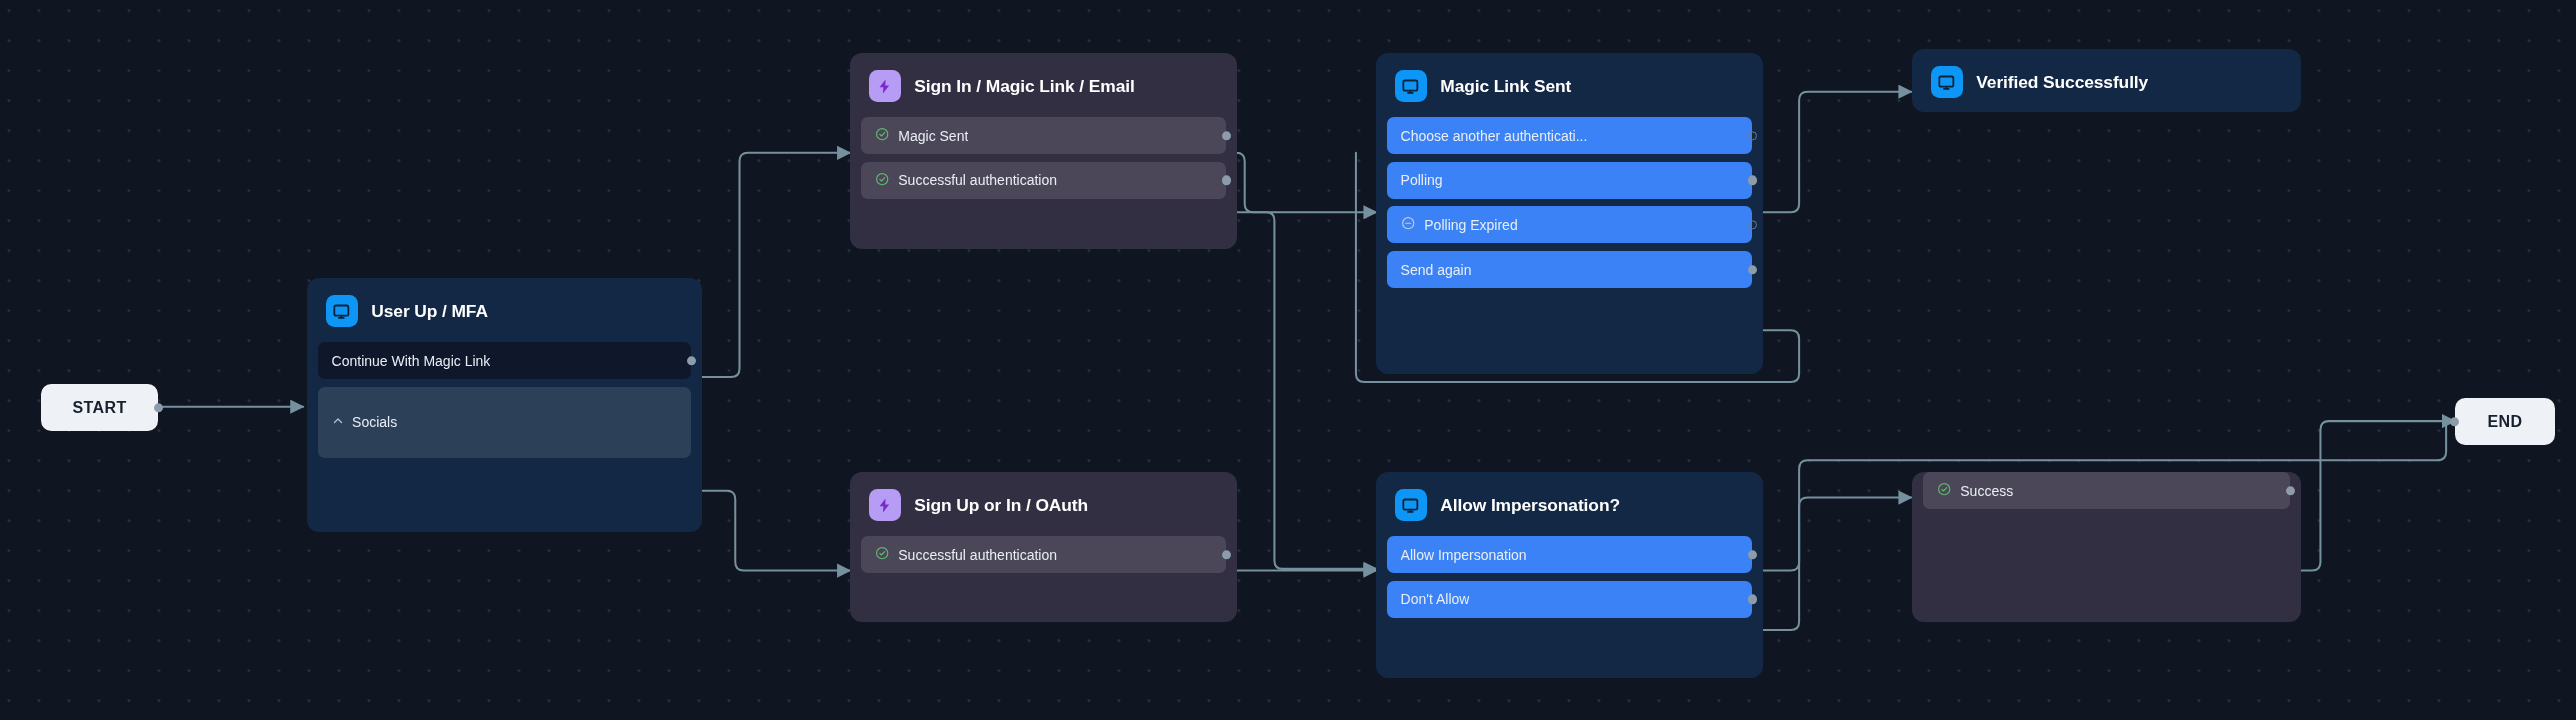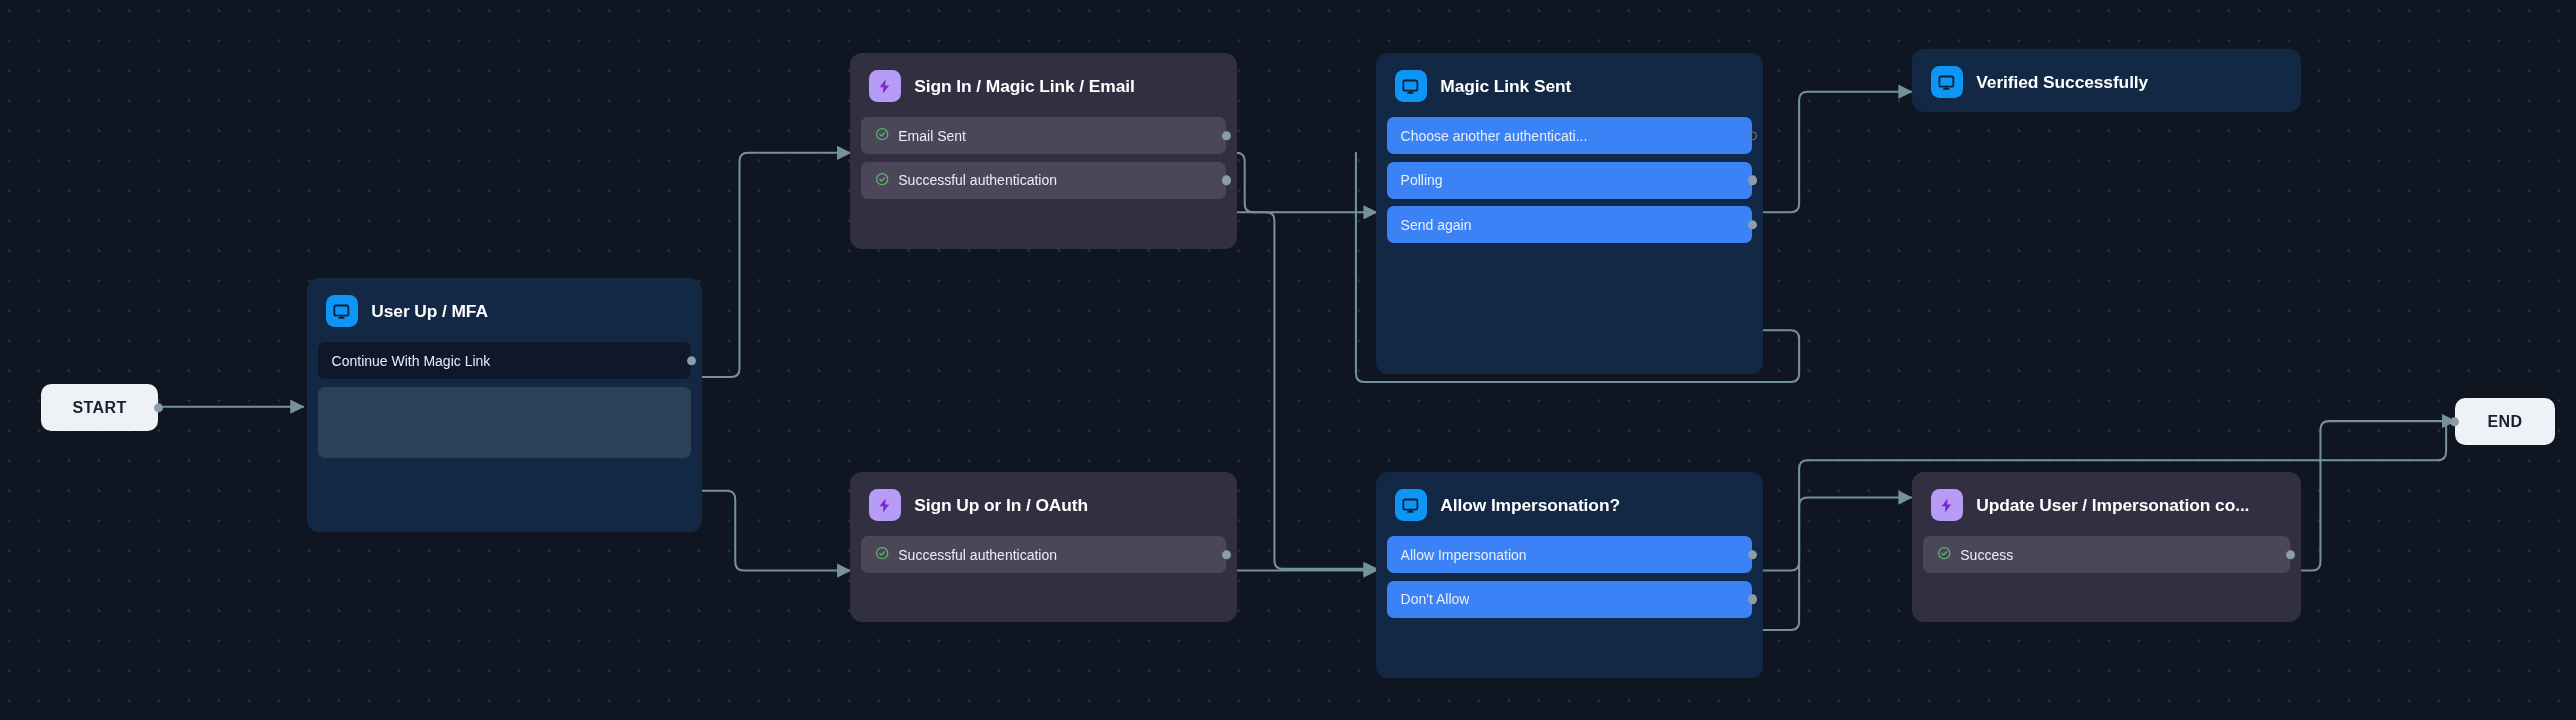--- a/index.html
+++ b/index.html
@@ -199,20 +199,28 @@
         </svg>
       </span>
       <span class="hdr-title">User Up / MFA</span>
     </div>
     <div class="rows">
       <div class="row">
         <span class="row-label">Continue With Magic Link</span>
         <span class="handle filled"></span>
       </div>
       <div class="socials-box">
+        <div class="socials-head">
+          <span class="chev">
+            <svg width="12" height="12" viewBox="0 0 24 24" fill="none">
+              <path d="M5 15l7-7 7 7" stroke="#b9c6d4" stroke-width="2.4" stroke-linecap="round" stroke-linejoin="round"></path>
+            </svg>
+          </span>
+          <span class="lbl">Socials</span>
+        </div>
       </div>
     </div>
   </div>
 
   <div class="node purple" style="left:850px;top:53px;width:387px;height:196px;">
     <div class="hdr">
       <span class="hdr-ico">
         <svg width="17" height="17" viewBox="0 0 24 24">
           <path d="M13.5 2 5 13.2h5.4L9.8 22 18.6 10.5h-5.5z" fill="#7c28cc"></path>
         </svg>
@@ -220,21 +228,21 @@
       <span class="hdr-title">Sign In / Magic Link / Email</span>
     </div>
     <div class="rows">
       <div class="row">
         <span>
           <svg width="14.4" height="14.4" viewBox="0 0 24 24" fill="none">
             <circle cx="12" cy="12" r="9.3" stroke="#5dbb6e" stroke-width="1.9"></circle>
             <path d="M8 12.2l2.8 2.8L16.2 9.5" stroke="#5dbb6e" stroke-width="1.9" stroke-linecap="round" stroke-linejoin="round"></path>
           </svg>
         </span>
-        <span class="row-label">Email Sent</span>
+        <span class="row-label">Magic Sent</span>
         <span class="handle filled"></span>
       </div>
       <div class="row">
         <span>
           <svg width="14.4" height="14.4" viewBox="0 0 24 24" fill="none">
             <circle cx="12" cy="12" r="9.3" stroke="#5dbb6e" stroke-width="1.9"></circle>
             <path d="M8 12.2l2.8 2.8L16.2 9.5" stroke="#5dbb6e" stroke-width="1.9" stroke-linecap="round" stroke-linejoin="round"></path>
           </svg>
         </span>
         <span class="row-label">Successful authentication</span>
@@ -256,20 +264,30 @@
     <div class="rows">
       <div class="row">
         <span class="row-label">Choose another authenticati...</span>
         <span class="handle hollow"></span>
       </div>
       <div class="row">
         <span class="row-label">Polling</span>
         <span class="handle filled"></span>
       </div>
       <div class="row">
+        <span>
+          <svg width="14.4" height="14.4" viewBox="0 0 24 24" fill="none">
+            <circle cx="12" cy="12" r="9.3" stroke="#c3cdd8" stroke-width="1.9"></circle>
+            <path d="M7.8 12h8.4" stroke="#c3cdd8" stroke-width="1.9" stroke-linecap="round"></path>
+          </svg>
+        </span>
+        <span class="row-label">Polling Expired</span>
+        <span class="handle hollow"></span>
+      </div>
+      <div class="row">
         <span class="row-label">Send again</span>
         <span class="handle filled"></span>
       </div>
     </div>
   </div>
 
   <div class="node blue" style="left:1912px;top:49px;width:389px;height:63px;">
     <div class="hdr">
       <span class="hdr-ico">
         <svg width="18.7" height="18.7" viewBox="0 0 24 24" fill="none">
@@ -320,28 +338,20 @@
         <span class="handle filled"></span>
       </div>
       <div class="row">
         <span class="row-label">Don't Allow</span>
         <span class="handle filled"></span>
       </div>
     </div>
   </div>
 
   <div class="node purple" style="left:1912px;top:472px;width:389px;height:150px;">
-    <div class="hdr">
-      <span class="hdr-ico">
-        <svg width="17" height="17" viewBox="0 0 24 24">
-          <path d="M13.5 2 5 13.2h5.4L9.8 22 18.6 10.5h-5.5z" fill="#7c28cc"></path>
-        </svg>
-      </span>
-      <span class="hdr-title">Update User / Impersonation co...</span>
-    </div>
     <div class="rows">
       <div class="row">
         <span>
           <svg width="14.4" height="14.4" viewBox="0 0 24 24" fill="none">
             <circle cx="12" cy="12" r="9.3" stroke="#5dbb6e" stroke-width="1.9"></circle>
             <path d="M8 12.2l2.8 2.8L16.2 9.5" stroke="#5dbb6e" stroke-width="1.9" stroke-linecap="round" stroke-linejoin="round"></path>
           </svg>
         </span>
         <span class="row-label">Success</span>
         <span class="handle filled"></span>

